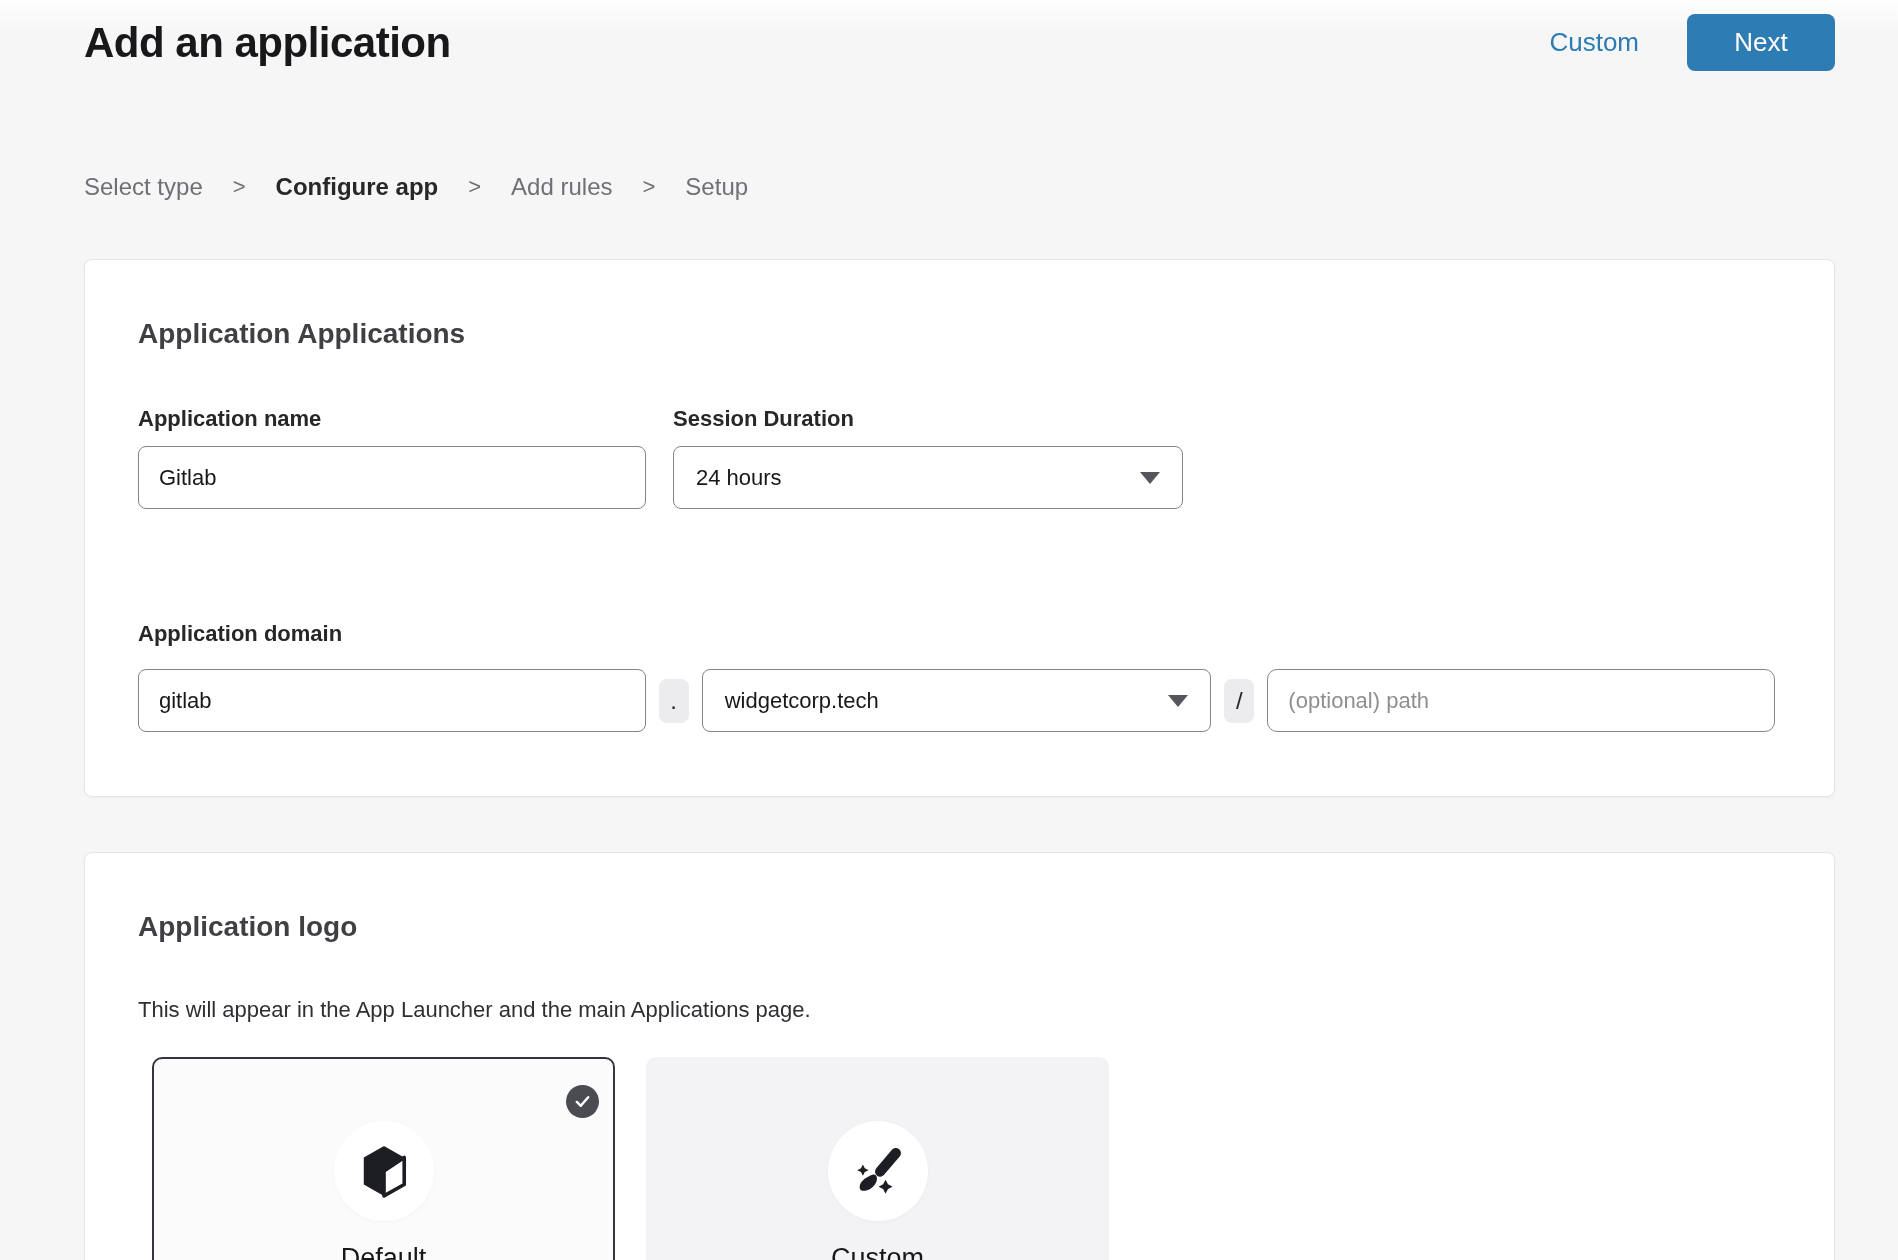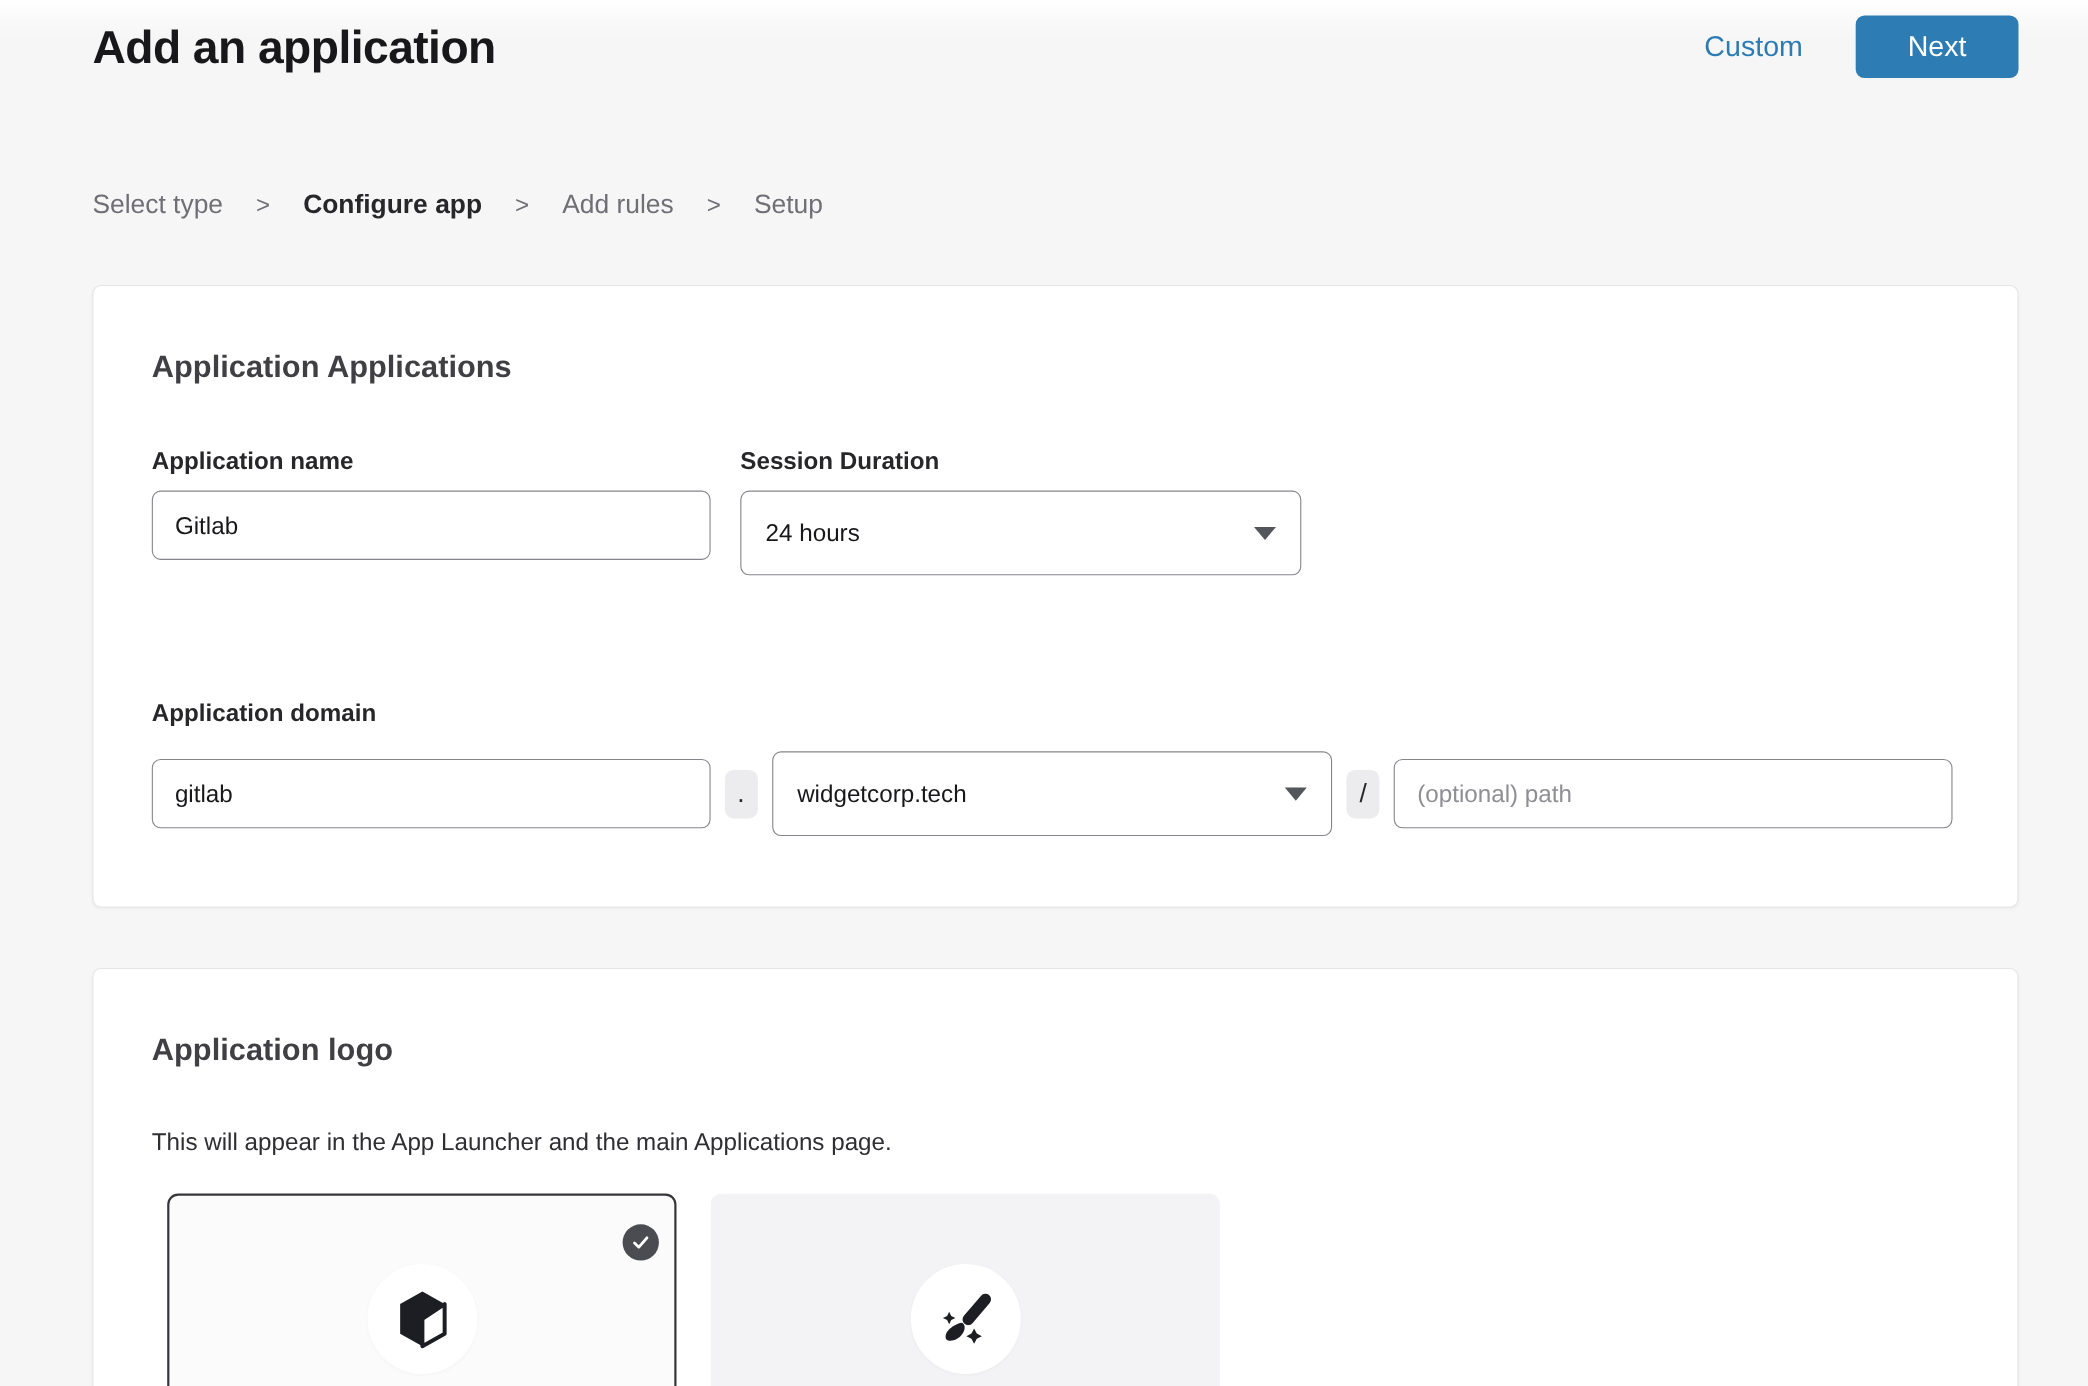--- a/index.html
+++ b/index.html
@@ -54,38 +54,38 @@
   .field { display: flex; flex-direction: column; gap: 14px; }
 
   .text-input {
     height: 63px; border: 1px solid #85858c; border-radius: 8px;
     font-size: 22px; color: #18181b; padding: 4px 20px; background: #fff;
     font-family: inherit; outline: none;
   }
   .text-input::placeholder { color: #8e8e93; }
   .w-main { width: 508px; }
   .select-box {
-    width: 510px; height: 77px; border: 1px solid #85858c; border-radius: 8px;
+    width: 510px; height: 63px; border: 1px solid #85858c; border-radius: 8px;
     background: #fff; display: flex; align-items: center; justify-content: space-between;
     padding: 0 22px; font-size: 22px; color: #18181b; cursor: pointer;
   }
   .caret {
     width: 0; height: 0;
     border-left: 10px solid transparent; border-right: 10px solid transparent;
     border-top: 12px solid #55555c;
   }
 
   .domain-label { margin-top: 112px; }
   .domain-row { display: flex; align-items: center; gap: 13px; margin-top: 22px; }
   .sep-box {
     width: 30px; height: 44px; background: #ececee; border-radius: 8px;
     display: flex; align-items: center; justify-content: center;
     font-size: 24px; color: #27272a; flex: none;
   }
-  .path-input { width: 508px; }
+  .path-input { width: 508px; border-radius: 10px; }
   .path-input::placeholder { color: #8e8e93; }
 
   
   .logo-desc { margin-top: 54px; font-size: 22px; color: #2e2e33; }
   .tiles { display: flex; gap: 31px; margin-top: 34px; margin-left: 14px; }
   .tile {
     width: 463px; height: 300px; border-radius: 10px; position: relative;
     display: flex; flex-direction: column; align-items: center; cursor: pointer;
   }
   .tile-default { background: #fbfbfb; border: 2px solid #35353b; }

